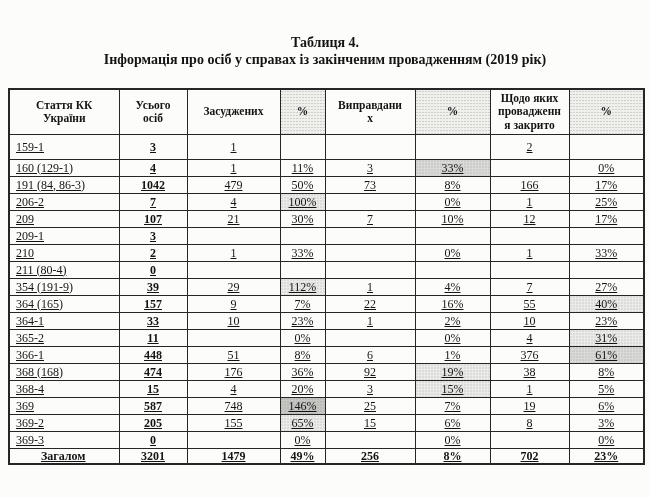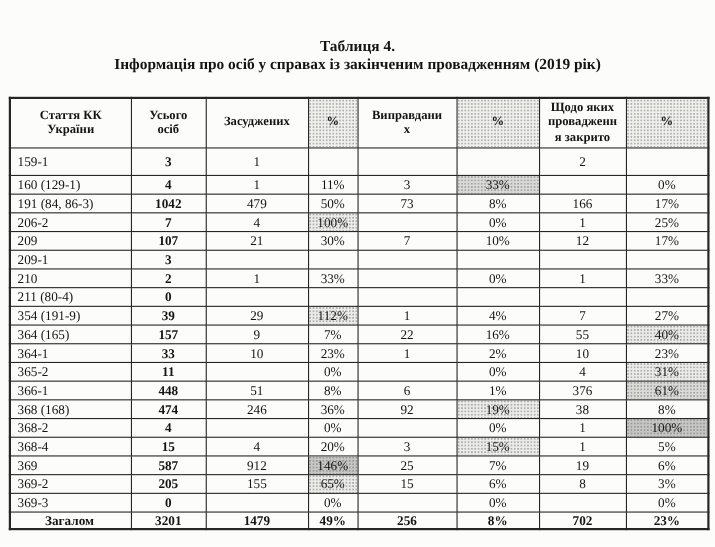--- a/index.html
+++ b/index.html
@@ -32,21 +32,21 @@
     overflow-wrap:anywhere;
   }
   th.c-acquitted { padding:2px 11px; }
   th.c-closed { padding:2px 6px; }
   td {
     font-size:12px; line-height:1.05;
     text-align:center; padding:0 2px;
     white-space:nowrap;
   }
   thead tr { height:43px; }
-  tbody tr { height:17px; }
+  tbody tr { height:17px;text-decoration:underline; }
   tbody tr.row-first { height:25px; }
   tbody tr.total-row { height:16px; }
   td.c-article { text-align:left; padding-left:6px; }
   td.c-total { font-weight:bold; }
   tr.total-row td { font-weight:bold; }
   tr.total-row td.c-article { text-align:center; padding-left:0; }
   .shade-head, .shade-light, .shade-medium, .shade-dark {
     background-image: radial-gradient(circle, rgba(110,110,110,.5) 0.7px, rgba(0,0,0,0) 1px);
     background-size:3px 3px;
   }
@@ -212,51 +212,41 @@
           <td class="c-convicted">51</td>
           <td class="c-pct1">8%</td>
           <td class="c-acquitted">6</td>
           <td class="c-pct2">1%</td>
           <td class="c-closed">376</td>
           <td class="c-pct3 shade-medium">61%</td>
         </tr>
         <tr>
           <td class="c-article">368 (168)</td>
           <td class="c-total">474</td>
-          <td class="c-convicted">246</td>
+          <td class="c-convicted">176</td>
           <td class="c-pct1">36%</td>
           <td class="c-acquitted">92</td>
           <td class="c-pct2 shade-light">19%</td>
           <td class="c-closed">38</td>
           <td class="c-pct3">8%</td>
-        </tr>
-        <tr>
-          <td class="c-article">368-2</td>
-          <td class="c-total">4</td>
-          <td class="c-convicted"></td>
-          <td class="c-pct1">0%</td>
-          <td class="c-acquitted"></td>
-          <td class="c-pct2">0%</td>
-          <td class="c-closed">1</td>
-          <td class="c-pct3 shade-dark">100%</td>
         </tr>
         <tr>
           <td class="c-article">368-4</td>
           <td class="c-total">15</td>
           <td class="c-convicted">4</td>
           <td class="c-pct1">20%</td>
           <td class="c-acquitted">3</td>
           <td class="c-pct2 shade-light">15%</td>
           <td class="c-closed">1</td>
           <td class="c-pct3">5%</td>
         </tr>
         <tr>
           <td class="c-article">369</td>
           <td class="c-total">587</td>
-          <td class="c-convicted">912</td>
+          <td class="c-convicted">748</td>
           <td class="c-pct1 shade-dark">146%</td>
           <td class="c-acquitted">25</td>
           <td class="c-pct2">7%</td>
           <td class="c-closed">19</td>
           <td class="c-pct3">6%</td>
         </tr>
         <tr>
           <td class="c-article">369-2</td>
           <td class="c-total">205</td>
           <td class="c-convicted">155</td>

